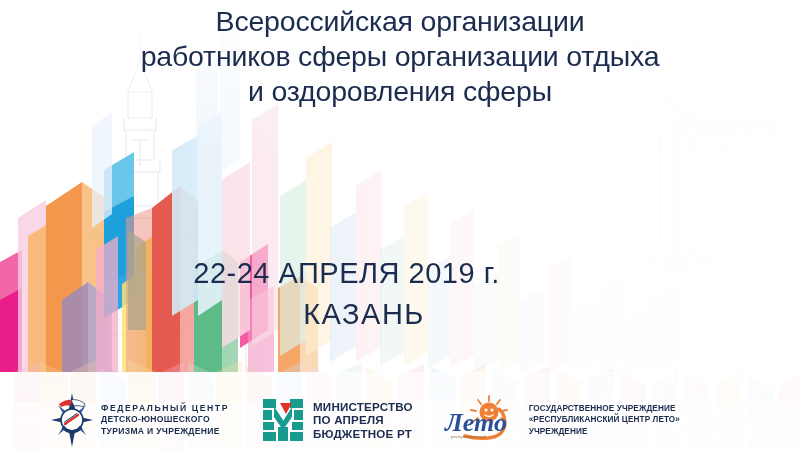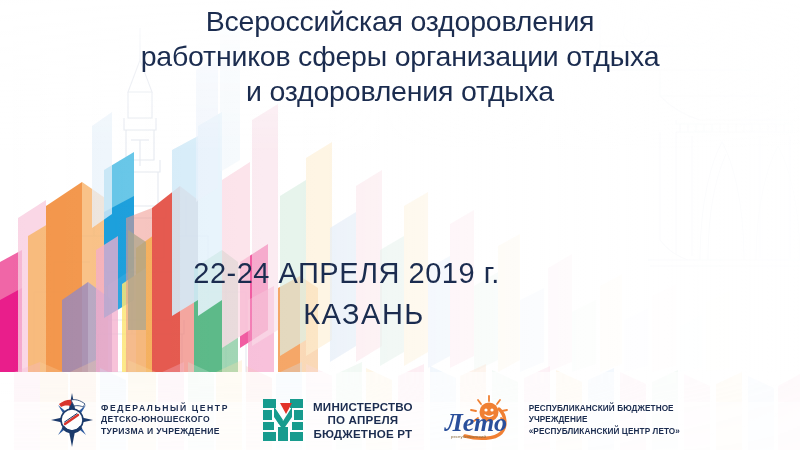--- a/index.html
+++ b/index.html
@@ -58,21 +58,21 @@
     color:#1b2c4f;
     font-weight:bold;
     line-height:11.5px;
     white-space:nowrap;
   }
 
   .logo-fc{margin-left:50px;}
   .logo-fc .logo-text{font-size:8.6px;letter-spacing:0.3px;margin-left:7px;}
   .logo-fc .lt1{letter-spacing:1.6px;}
 
-  .logo-min{margin-left:32px;text-align:center;}
+  .logo-min{margin-left:32px;}
   .logo-min .logo-text{font-size:11.6px;letter-spacing:0.2px;margin-left:8px;line-height:13.5px;}
 
   .logo-leto{margin-left:30px;}
   .logo-leto .logo-text{font-size:8.2px;letter-spacing:0.1px;margin-left:8px;line-height:11.5px;}
 </style>
 </head>
 <body>
 
 <div class="poster">
 
@@ -256,23 +256,23 @@
         <polygon points="716,384 742,372 742,450 716,450" fill="#fce9c9"></polygon>
         <polygon points="748,376 774,388 774,450 748,450" fill="#dde9f9"></polygon>
         <polygon points="778,386 800,374 800,450 778,450" fill="#f9d4e2"></polygon>
       </g>
       <rect x="0" y="372" width="800" height="78" fill="#ffffff" opacity="0.62"></rect>
       <rect x="0" y="402" width="800" height="48" fill="#ffffff" opacity="0.55"></rect>
     </svg>
   </div>
 
   <div class="title-block">
-    <div class="title-line">Всероссийская оздоровления</div>
+    <div class="title-line">Всероссийская организации</div>
     <div class="title-line">работников сферы организации отдыха</div>
-    <div class="title-line">и оздоровления отдыха</div>
+    <div class="title-line">и оздоровления сферы</div>
   </div>
 
   <div class="date-block">
     <div class="date-line">22-24 АПРЕЛЯ 2019 г.</div>
     <div class="city-line">КАЗАНЬ</div>
   </div>
 
   <div class="logo-strip">
 
     <div class="logo logo-fc">
@@ -339,20 +339,20 @@
         </g>
         <circle cx="46" cy="17" r="9.5" fill="#f08033"></circle>
         <circle cx="43" cy="15" r="1.6" fill="#ffffff"></circle>
         <circle cx="49" cy="15" r="1.6" fill="#ffffff"></circle>
         <path d="M42 20 q4 3 8 0" stroke="#ffffff" stroke-width="1.4" fill="none" stroke-linecap="round"></path>
         <path d="M56 14 C63 20 64 32 58 38 C52 44 36 45 22 41" stroke="#f08033" stroke-width="3.4" fill="none" stroke-linecap="round"></path>
         <text x="2" y="36" font-family="Liberation Serif, serif" font-size="26" font-style="italic" font-weight="bold" fill="#2a4f9b">Лето</text>
         <text x="8" y="43" font-family="Liberation Sans, sans-serif" font-size="4.4" fill="#8a6a3c">республиканский</text>
       </svg>
       <div class="logo-text">
-        <div>РЕСПУБЛИКАНСКИЙ БЮДЖЕТНОЕ</div>
+        <div>ГОСУДАРСТВЕННОЕ УЧРЕЖДЕНИЕ</div>
+        <div>«РЕСПУБЛИКАНСКИЙ ЦЕНТР ЛЕТО»</div>
         <div>УЧРЕЖДЕНИЕ</div>
-        <div>«РЕСПУБЛИКАНСКИЙ ЦЕНТР ЛЕТО»</div>
       </div>
     </div>
 
   </div>
 </div>
 
 </body></html>

